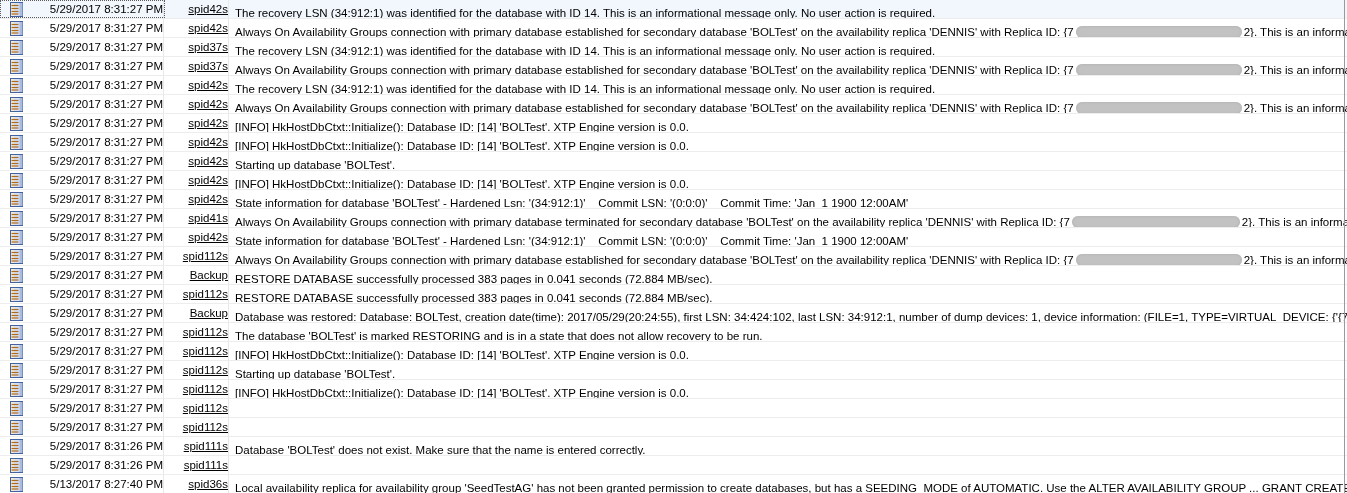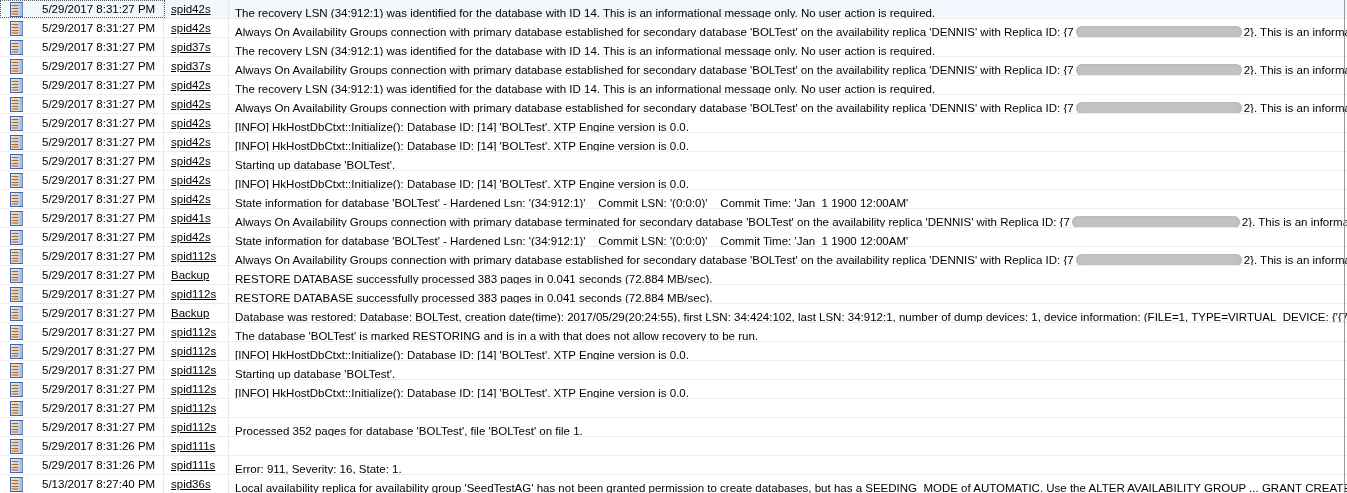--- a/index.html
+++ b/index.html
@@ -7,20 +7,21 @@
     width: 1347px; height: 493px;
     overflow: hidden;
     background: #ffffff;
     font-family: "Liberation Sans", "DejaVu Sans", sans-serif;
   }
   .log-grid {
     position: relative;
     width: 1347px; height: 493px;
     overflow: hidden;
     background: #ef4444;
+    text-align: right;
   }
   .log-row {
     display: flex;
     align-items: center;
     height: 19px;
     border-bottom: 1px solid #ededed;
     background: #ffffff;
     position: relative;
     font-size: 11.5px;
     color: #000000;
@@ -392,21 +393,21 @@
         <rect x="9.5" y="1" width="3" height="13" fill="#a9bcdf"></rect>
         <rect x="1" y="1" width="3" height="13" fill="#f3ead2"></rect>
         <line x1="1.5" y1="3.5" x2="8.5" y2="3.5" stroke="#b06a1e" stroke-width="1.2"></line>
         <line x1="1.5" y1="6.5" x2="8.5" y2="6.5" stroke="#b06a1e" stroke-width="1.2"></line>
         <line x1="1.5" y1="9.5" x2="8.5" y2="9.5" stroke="#b06a1e" stroke-width="1.2"></line>
         <line x1="1.5" y1="12" x2="8.5" y2="12" stroke="#b06a1e" stroke-width="1.2"></line>
       </svg>
     </div>
     <div class="cell-date">5/29/2017 8:31:27 PM</div>
     <div class="cell-source">spid112s</div>
-    <div class="cell-message"><span>The database 'BOLTest' is marked RESTORING and is in a with that does not allow recovery to be run.</span></div>
+    <div class="cell-message"><span>The database 'BOLTest' is marked RESTORING and is in a state that does not allow recovery to be run.</span></div>
 
   </div>
       <div class="log-row">
     <div class="cell-icon">
       <svg width="13" height="15" viewBox="0 0 13 15">
         <rect x="0.5" y="0.5" width="12" height="14" fill="#d6e0f2" stroke="#44639e"></rect>
         <rect x="9.5" y="1" width="3" height="13" fill="#a9bcdf"></rect>
         <rect x="1" y="1" width="3" height="13" fill="#f3ead2"></rect>
         <line x1="1.5" y1="3.5" x2="8.5" y2="3.5" stroke="#b06a1e" stroke-width="1.2"></line>
         <line x1="1.5" y1="6.5" x2="8.5" y2="6.5" stroke="#b06a1e" stroke-width="1.2"></line>
@@ -476,54 +477,53 @@
         <rect x="9.5" y="1" width="3" height="13" fill="#a9bcdf"></rect>
         <rect x="1" y="1" width="3" height="13" fill="#f3ead2"></rect>
         <line x1="1.5" y1="3.5" x2="8.5" y2="3.5" stroke="#b06a1e" stroke-width="1.2"></line>
         <line x1="1.5" y1="6.5" x2="8.5" y2="6.5" stroke="#b06a1e" stroke-width="1.2"></line>
         <line x1="1.5" y1="9.5" x2="8.5" y2="9.5" stroke="#b06a1e" stroke-width="1.2"></line>
         <line x1="1.5" y1="12" x2="8.5" y2="12" stroke="#b06a1e" stroke-width="1.2"></line>
       </svg>
     </div>
     <div class="cell-date">5/29/2017 8:31:27 PM</div>
     <div class="cell-source">spid112s</div>
-    <div class="cell-message"><span>Processed 352 pages for database 'BOLTest', file 'BOLTest' on file 1.</span></div>
 
   </div>
       <div class="log-row">
     <div class="cell-icon">
       <svg width="13" height="15" viewBox="0 0 13 15">
         <rect x="0.5" y="0.5" width="12" height="14" fill="#d6e0f2" stroke="#44639e"></rect>
         <rect x="9.5" y="1" width="3" height="13" fill="#a9bcdf"></rect>
         <rect x="1" y="1" width="3" height="13" fill="#f3ead2"></rect>
         <line x1="1.5" y1="3.5" x2="8.5" y2="3.5" stroke="#b06a1e" stroke-width="1.2"></line>
         <line x1="1.5" y1="6.5" x2="8.5" y2="6.5" stroke="#b06a1e" stroke-width="1.2"></line>
         <line x1="1.5" y1="9.5" x2="8.5" y2="9.5" stroke="#b06a1e" stroke-width="1.2"></line>
         <line x1="1.5" y1="12" x2="8.5" y2="12" stroke="#b06a1e" stroke-width="1.2"></line>
       </svg>
     </div>
     <div class="cell-date">5/29/2017 8:31:26 PM</div>
     <div class="cell-source">spid111s</div>
+    <div class="cell-message"><span>Database 'BOLTest' does not exist. Make sure that the name is entered correctly.</span></div>
 
   </div>
       <div class="log-row">
     <div class="cell-icon">
       <svg width="13" height="15" viewBox="0 0 13 15">
         <rect x="0.5" y="0.5" width="12" height="14" fill="#d6e0f2" stroke="#44639e"></rect>
         <rect x="9.5" y="1" width="3" height="13" fill="#a9bcdf"></rect>
         <rect x="1" y="1" width="3" height="13" fill="#f3ead2"></rect>
         <line x1="1.5" y1="3.5" x2="8.5" y2="3.5" stroke="#b06a1e" stroke-width="1.2"></line>
         <line x1="1.5" y1="6.5" x2="8.5" y2="6.5" stroke="#b06a1e" stroke-width="1.2"></line>
         <line x1="1.5" y1="9.5" x2="8.5" y2="9.5" stroke="#b06a1e" stroke-width="1.2"></line>
         <line x1="1.5" y1="12" x2="8.5" y2="12" stroke="#b06a1e" stroke-width="1.2"></line>
       </svg>
     </div>
     <div class="cell-date">5/29/2017 8:31:26 PM</div>
     <div class="cell-source">spid111s</div>
-    <div class="cell-message"><span>Error: 911, Severity: 16, State: 1.</span></div>
 
   </div>
       <div class="log-row">
     <div class="cell-icon">
       <svg width="13" height="15" viewBox="0 0 13 15">
         <rect x="0.5" y="0.5" width="12" height="14" fill="#d6e0f2" stroke="#44639e"></rect>
         <rect x="9.5" y="1" width="3" height="13" fill="#a9bcdf"></rect>
         <rect x="1" y="1" width="3" height="13" fill="#f3ead2"></rect>
         <line x1="1.5" y1="3.5" x2="8.5" y2="3.5" stroke="#b06a1e" stroke-width="1.2"></line>
         <line x1="1.5" y1="6.5" x2="8.5" y2="6.5" stroke="#b06a1e" stroke-width="1.2"></line>

